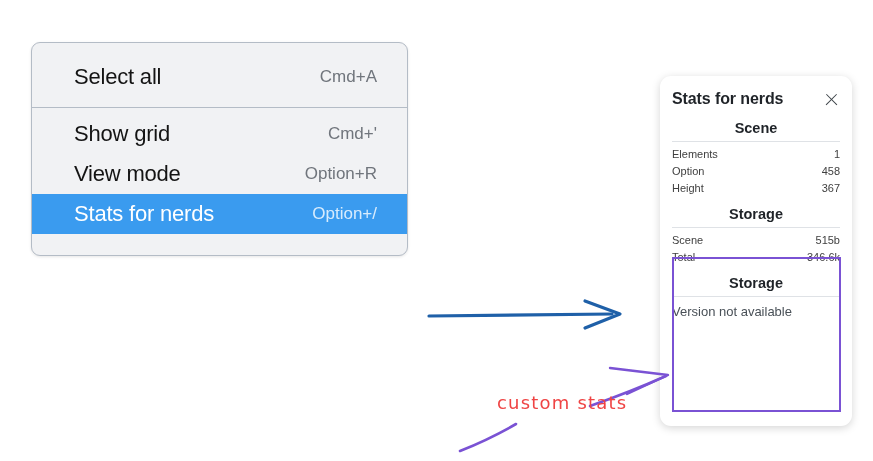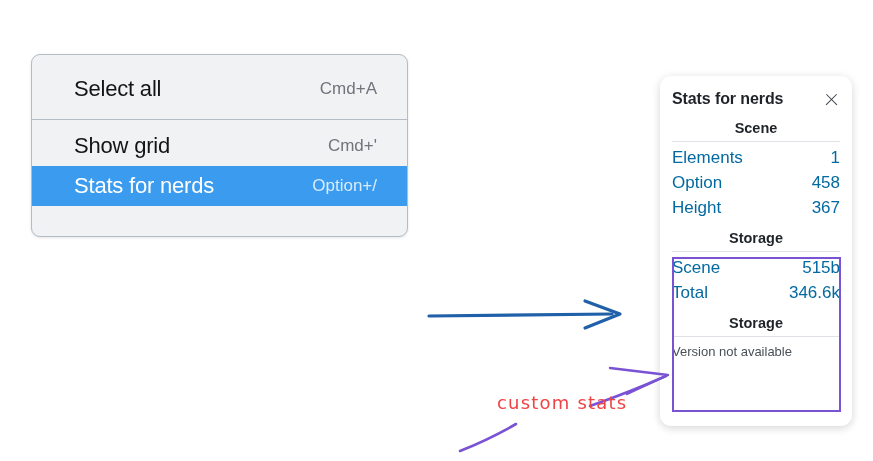--- a/index.html
+++ b/index.html
@@ -13,27 +13,27 @@
     height: 461px;
     background: #ffffff;
     overflow: hidden;
     font-family: "Liberation Sans", sans-serif;
   }
 
   
   #context-menu {
     position: absolute;
     left: 31px;
-    top: 54px;
+    top: 42px;
     width: 377px;
     background: #f1f2f4;
     border: 1px solid #b4bcc6;
     border-radius: 9px;
     box-shadow: 0 1px 3px rgba(0,0,0,0.10);
-    padding: 6px 0 24px 0;
+    padding: 6px 0 15px 0;
     box-sizing: border-box;
   }
   .menu-group {
     padding: 6px 0;
   }
   .menu-group.first { padding: 8px 0 10px 0; }
   .menu-sep {
     height: 1px;
     background: #b4bcc6;
     margin: 0;
@@ -120,22 +120,22 @@
   .hr {
     height: 1px;
     background: #dfe2e6;
     margin: 0 0 3px 0;
   }
   .row {
     display: flex;
     justify-content: space-between;
     align-items: flex-end;
     padding: 2.5px 0;
-    font-size: 17px;
-    color: #0369a1;
+    font-size: 11px;
+    color: #404040;
   }
   .row .k { white-space: nowrap; }
   .row .v { white-space: nowrap; }
   .single {
     padding: 4px 0 2px 0;
     font-size: 13px;
     color: #495057;
   }
 
   
@@ -182,20 +182,24 @@
       </div>
     </div>
 
     <div class="menu-sep"></div>
 
     <div class="menu-group">
       <div class="menu-item">
         <span class="label">Show grid</span>
         <span class="shortcut">Cmd+'</span>
       </div>
+      <div class="menu-item">
+        <span class="label">View mode</span>
+        <span class="shortcut">Option+R</span>
+      </div>
       <div class="menu-item selected">
         <span class="label">Stats for nerds</span>
         <span class="shortcut">Option+/</span>
       </div>
     </div>
 
   </div>
 
   <div id="stats-card">
 

